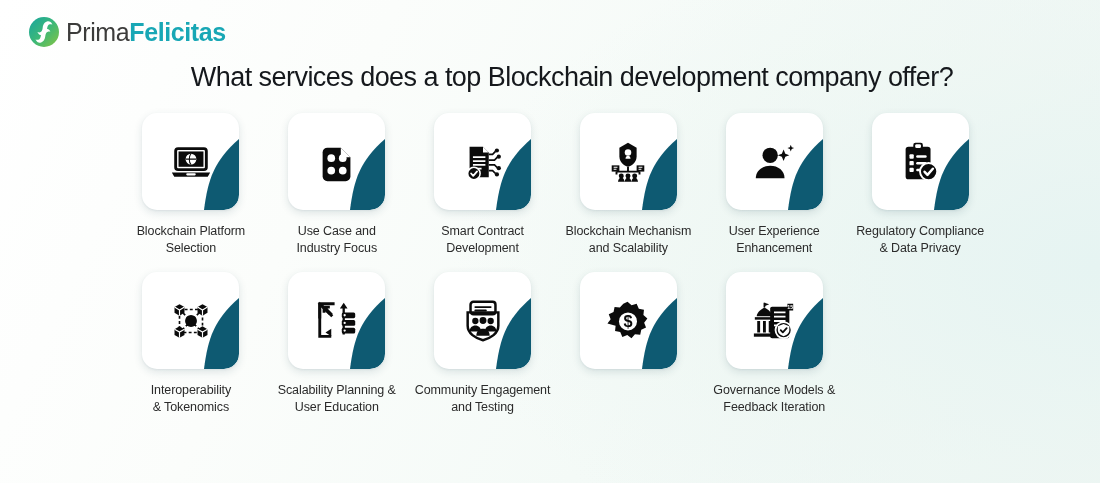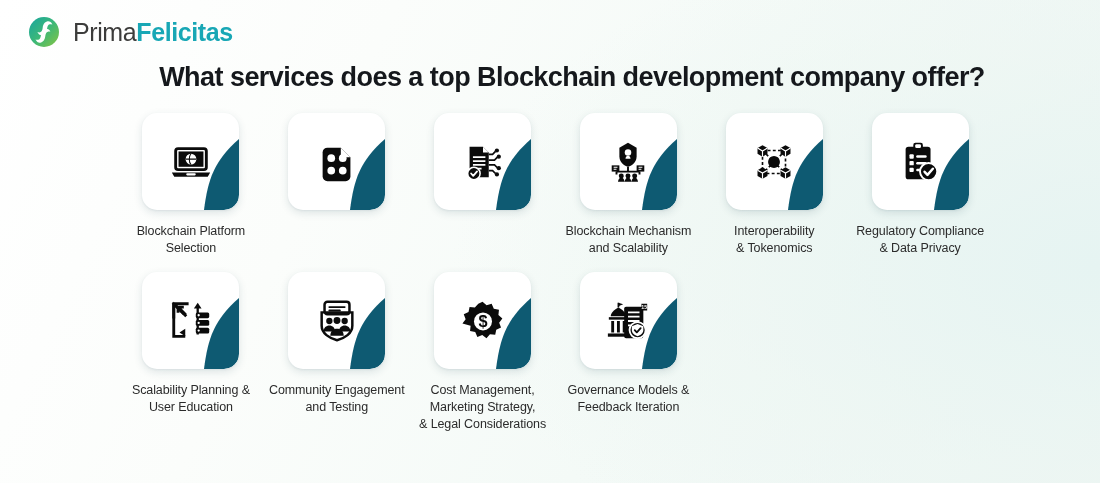--- a/index.html
+++ b/index.html
@@ -25,21 +25,21 @@
     overflow: hidden;
   }
 
   
   .brand {
     position: absolute;
     left: 28px;
     top: 16px;
     display: flex;
     align-items: center;
-    gap: 13px;
+    gap: 6px;
   }
   .brand-mark {
     width: 32px;
     height: 32px;
     flex: 0 0 32px;
     display: block;
   }
   .brand-text {
     font-size: 25px;
     letter-spacing: -0.4px;
@@ -51,21 +51,21 @@
   .brand-felicitas { color: #18a7b5; font-weight: 700; }
 
   
   .page-title {
     position: absolute;
     left: 0;
     right: 0;
     top: 62px;
     text-align: center;
     font-size: 27px;
-    font-weight: 700;
+    font-weight: 400;
     color: #15181c;
     letter-spacing: -0.55px;
     padding-left: 44px;
   }
 
   
   .grid {
     position: absolute;
     left: 118px;
     top: 113px;
@@ -173,20 +173,22 @@
         </svg>
         <svg class="glyph" viewBox="0 0 48 48">
           <path d="M14 9h14l10 10v20a5 5 0 0 1-5 5H14a5 5 0 0 1-5-5V14a5 5 0 0 1 5-5z" fill="#0b0b0b"></path>
           <path d="M28 9l10 10h-10z" fill="#ffffff"></path>
           <circle cx="18" cy="20" r="4" fill="#ffffff"></circle>
           <circle cx="30" cy="20" r="4" fill="#ffffff"></circle>
           <circle cx="18" cy="33" r="4" fill="#ffffff"></circle>
           <circle cx="30" cy="33" r="4" fill="#ffffff"></circle>
         </svg>
       </div>
+      <div class="cell-label">Use Case and
+Industry Focus</div>
     </div>
 
 
     <div class="cell">
       <div class="card">
         <svg class="swoosh" viewBox="0 0 97 97">
           <path d="M97 26 C72 48 66 66 62 97 L82 97 A15 15 0 0 0 97 82 Z" fill="#0e5a72"></path>
         </svg>
         <svg class="glyph" viewBox="0 0 48 48">
           <path d="M10 8h14l6 6v26H10z" fill="#0b0b0b"></path>
@@ -201,20 +203,22 @@
             <path d="M30 33h4l3 3"></path>
           </g>
           <circle cx="38.5" cy="12" r="2.2" fill="#0b0b0b"></circle>
           <circle cx="40.5" cy="18.5" r="2.2" fill="#0b0b0b"></circle>
           <circle cx="40.5" cy="30.5" r="2.2" fill="#0b0b0b"></circle>
           <circle cx="38.5" cy="37" r="2.2" fill="#0b0b0b"></circle>
           <circle cx="14.5" cy="36" r="6.5" fill="#0b0b0b" stroke="#ffffff" stroke-width="1.6"></circle>
           <path d="M11.6 36l2.2 2.4 4-4.6" stroke="#ffffff" stroke-width="1.9" fill="none" stroke-linecap="round" stroke-linejoin="round"></path>
         </svg>
       </div>
+      <div class="cell-label">Smart Contract
+Development</div>
     </div>
 
     <div class="cell">
       <div class="card">
         <svg class="swoosh" viewBox="0 0 97 97">
           <path d="M97 26 C72 48 66 66 62 97 L82 97 A15 15 0 0 0 97 82 Z" fill="#0e5a72"></path>
         </svg>
         <svg class="glyph" viewBox="0 0 48 48">
           <path d="M24 4l9 5v9c0 6-4.5 9.6-9 11-4.5-1.4-9-5-9-11V9z" fill="#0b0b0b"></path>
           <circle cx="24" cy="14" r="3.4" fill="#ffffff"></circle>
@@ -227,48 +231,34 @@
           <circle cx="17" cy="38.5" r="2.6" fill="#0b0b0b"></circle>
           <circle cx="24" cy="38.5" r="2.6" fill="#0b0b0b"></circle>
           <circle cx="31" cy="38.5" r="2.6" fill="#0b0b0b"></circle>
           <path d="M13.5 44.5c.6-3 2-4.3 3.5-4.3s2.9 1.3 3.5 4.3zM20.5 44.5c.6-3 2-4.3 3.5-4.3s2.9 1.3 3.5 4.3zM27.5 44.5c.6-3 2-4.3 3.5-4.3s2.9 1.3 3.5 4.3z" fill="#0b0b0b"></path>
         </svg>
       </div>
       <div class="cell-label">Blockchain Mechanism
 and Scalability</div>
     </div>
 
-
-    <div class="cell">
-      <div class="card">
-        <svg class="swoosh" viewBox="0 0 97 97">
-          <path d="M97 26 C72 48 66 66 62 97 L82 97 A15 15 0 0 0 97 82 Z" fill="#0e5a72"></path>
-        </svg>
-        <svg class="glyph" viewBox="0 0 48 48">
-          <g stroke="#0b0b0b" stroke-width="1.7" fill="none" stroke-dasharray="3 2.4">
-            <path d="M12 12h24v24H12z"></path>
-            <path d="M12 12l24 24M36 12L12 36"></path>
-          </g>
-          <circle cx="24" cy="24" r="6.2" fill="#0b0b0b"></circle>
-          <g fill="#0b0b0b">
-            <path d="M12 6.5l5.2 3v6l-5.2 3-5.2-3v-6z"></path>
-            <path d="M36 6.5l5.2 3v6l-5.2 3-5.2-3v-6z"></path>
-            <path d="M12 29.5l5.2 3v6l-5.2 3-5.2-3v-6z"></path>
-            <path d="M36 29.5l5.2 3v6l-5.2 3-5.2-3v-6z"></path>
-          </g>
-          <g stroke="#ffffff" stroke-width="1.2" fill="none">
-            <path d="M6.8 9.5L12 12.5l5.2-3M12 12.5v6"></path>
-            <path d="M30.8 9.5L36 12.5l5.2-3M36 12.5v6"></path>
-            <path d="M6.8 32.5L12 35.5l5.2-3M12 35.5v6"></path>
-            <path d="M30.8 32.5L36 35.5l5.2-3M36 35.5v6"></path>
-          </g>
-        </svg>
-      </div>
-      <div class="cell-label">Interoperability
-&amp; Tokenomics</div>
+    <div class="cell">
+      <div class="card">
+        <svg class="swoosh" viewBox="0 0 97 97">
+          <path d="M97 26 C72 48 66 66 62 97 L82 97 A15 15 0 0 0 97 82 Z" fill="#0e5a72"></path>
+        </svg>
+        <svg class="glyph" viewBox="0 0 48 48">
+          <circle cx="20" cy="17" r="8" fill="#0b0b0b"></circle>
+          <path d="M5 41c0-8 6.8-13 15-13s15 5 15 13z" fill="#0b0b0b"></path>
+          <path d="M34 11l1.8 4.4L40 17l-4.2 1.6L34 23l-1.8-4.4L28 17l4.2-1.6z" fill="#0b0b0b"></path>
+          <path d="M41.5 6l1 2.5 2.5 1-2.5 1-1 2.5-1-2.5-2.5-1 2.5-1z" fill="#0b0b0b"></path>
+        </svg>
+      </div>
+      <div class="cell-label">User Experience
+Enhancement</div>
     </div>
 
     <div class="cell">
       <div class="card">
         <svg class="swoosh" viewBox="0 0 97 97">
           <path d="M97 26 C72 48 66 66 62 97 L82 97 A15 15 0 0 0 97 82 Z" fill="#0e5a72"></path>
         </svg>
         <svg class="glyph" viewBox="0 0 48 48">
           <rect x="9" y="8" width="26" height="34" rx="3" fill="#0b0b0b"></rect>
           <rect x="17" y="4" width="10" height="7" rx="2.2" fill="#0b0b0b"></rect>
@@ -280,20 +270,49 @@
             <rect x="20" y="17" width="11" height="2.6" rx="1.3"></rect>
             <rect x="20" y="24" width="11" height="2.6" rx="1.3"></rect>
             <rect x="20" y="31" width="11" height="2.6" rx="1.3"></rect>
           </g>
           <circle cx="33" cy="34" r="9" fill="#0b0b0b" stroke="#ffffff" stroke-width="2"></circle>
           <path d="M28.8 34.2l3 3.2 5.6-6.4" stroke="#ffffff" stroke-width="2.6" fill="none" stroke-linecap="round" stroke-linejoin="round"></path>
         </svg>
       </div>
       <div class="cell-label">Regulatory Compliance
 &amp; Data Privacy</div>
+    </div>
+
+    <div class="cell">
+      <div class="card">
+        <svg class="swoosh" viewBox="0 0 97 97">
+          <path d="M97 26 C72 48 66 66 62 97 L82 97 A15 15 0 0 0 97 82 Z" fill="#0e5a72"></path>
+        </svg>
+        <svg class="glyph" viewBox="0 0 48 48">
+          <g stroke="#0b0b0b" stroke-width="1.7" fill="none" stroke-dasharray="3 2.4">
+            <path d="M12 12h24v24H12z"></path>
+            <path d="M12 12l24 24M36 12L12 36"></path>
+          </g>
+          <circle cx="24" cy="24" r="6.2" fill="#0b0b0b"></circle>
+          <g fill="#0b0b0b">
+            <path d="M12 6.5l5.2 3v6l-5.2 3-5.2-3v-6z"></path>
+            <path d="M36 6.5l5.2 3v6l-5.2 3-5.2-3v-6z"></path>
+            <path d="M12 29.5l5.2 3v6l-5.2 3-5.2-3v-6z"></path>
+            <path d="M36 29.5l5.2 3v6l-5.2 3-5.2-3v-6z"></path>
+          </g>
+          <g stroke="#ffffff" stroke-width="1.2" fill="none">
+            <path d="M6.8 9.5L12 12.5l5.2-3M12 12.5v6"></path>
+            <path d="M30.8 9.5L36 12.5l5.2-3M36 12.5v6"></path>
+            <path d="M6.8 32.5L12 35.5l5.2-3M12 35.5v6"></path>
+            <path d="M30.8 32.5L36 35.5l5.2-3M36 35.5v6"></path>
+          </g>
+        </svg>
+      </div>
+      <div class="cell-label">Interoperability
+&amp; Tokenomics</div>
     </div>
 
     <div class="cell">
       <div class="card">
         <svg class="swoosh" viewBox="0 0 97 97">
           <path d="M97 26 C72 48 66 66 62 97 L82 97 A15 15 0 0 0 97 82 Z" fill="#0e5a72"></path>
         </svg>
         <svg class="glyph" viewBox="0 0 48 48">
           <path d="M6 6h14M6 6v14M6 6l12 12" stroke="#0b0b0b" stroke-width="3" fill="none" stroke-linecap="square"></path>
           <path d="M6 6l11 11" stroke="#0b0b0b" stroke-width="3"></path>
@@ -343,23 +362,20 @@
       <div class="card">
         <svg class="swoosh" viewBox="0 0 97 97">
           <path d="M97 26 C72 48 66 66 62 97 L82 97 A15 15 0 0 0 97 82 Z" fill="#0e5a72"></path>
         </svg>
         <svg class="glyph" viewBox="0 0 48 48">
           <path d="M24 3l4.3 3.6 5.4-1.4 2.3 5.1 5.5 1.1-.6 5.6 4.2 3.7-3.4 4.5 2 5.2-5.1 2.3-1.1 5.5-5.6-.6-3.7 4.2-4.5-3.4-5.2 2-2.3-5.1-5.5-1.1.6-5.6L2.6 26l3.4-4.5-2-5.2 5.1-2.3 1.1-5.5 5.6.6L19.5 5z" fill="#0b0b0b" transform="translate(0,1) scale(0.98) "></path>
           <circle cx="24" cy="24.5" r="9.4" fill="#ffffff"></circle>
           <text x="24" y="30.6" text-anchor="middle" font-family="'Liberation Sans', sans-serif" font-size="17" font-weight="700" fill="#0b0b0b">$</text>
         </svg>
       </div>
-      <div class="cell-label">Cost Management,
-Marketing Strategy,
-&amp; Legal Considerations</div>
     </div>
 
     <div class="cell">
       <div class="card">
         <svg class="swoosh" viewBox="0 0 97 97">
           <path d="M97 26 C72 48 66 66 62 97 L82 97 A15 15 0 0 0 97 82 Z" fill="#0e5a72"></path>
         </svg>
         <svg class="glyph" viewBox="0 0 48 48">
           <path d="M14 5v5" stroke="#0b0b0b" stroke-width="1.8"></path>
           <path d="M14 5l5 1.6L14 8.5z" fill="#0b0b0b"></path>

